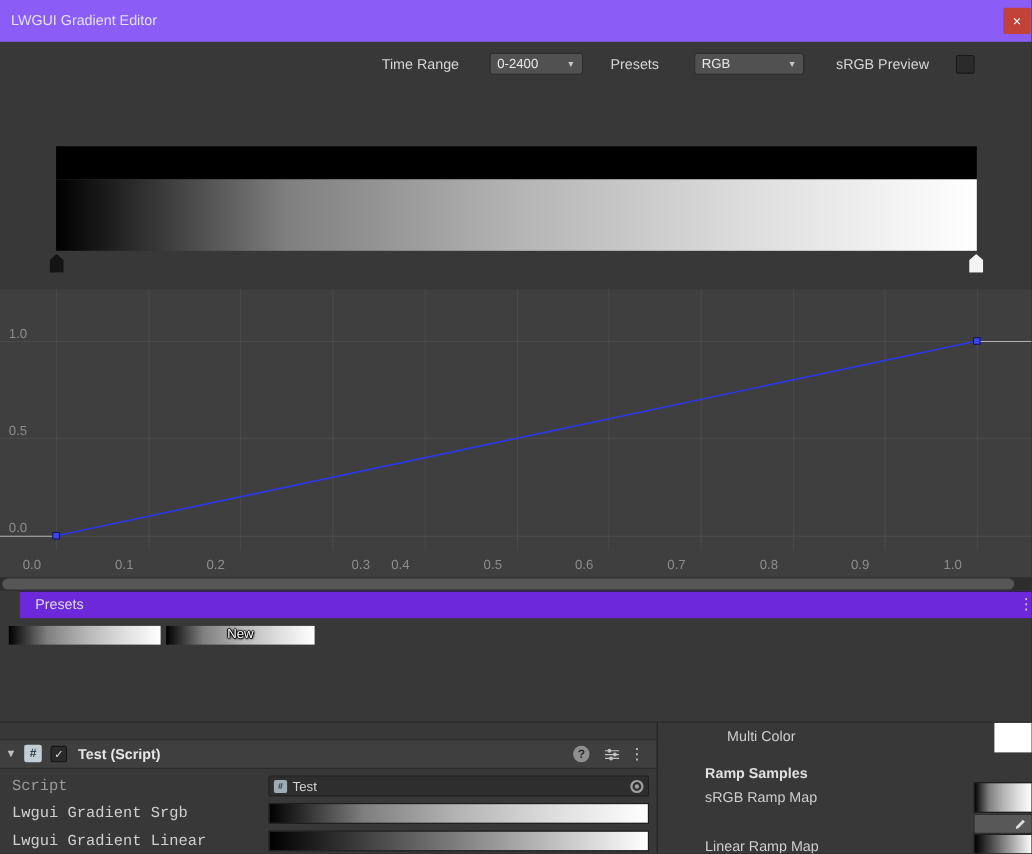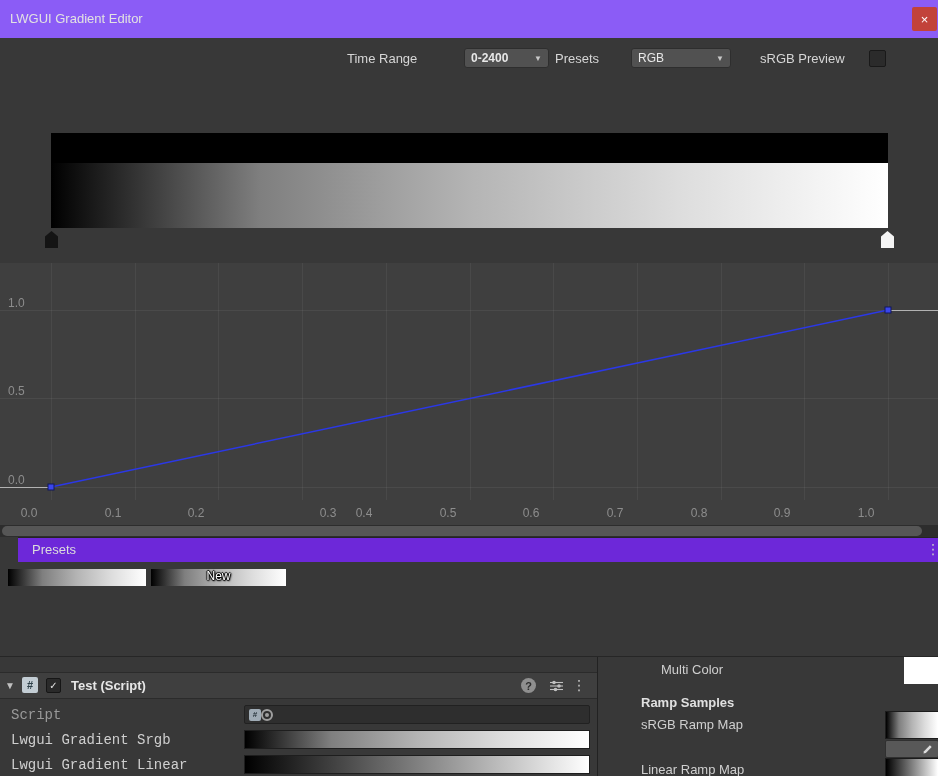--- a/index.html
+++ b/index.html
@@ -111,21 +111,21 @@
 <div class="screen">
 
   <div class="titlebar">
     <span class="win-title">LWGUI Gradient Editor</span>
     <div class="close-btn">
       <span>×</span>
     </div>
   </div>
 
   <span class="tb-label" style="left:347px;">Time Range</span>
-  <div class="dropdown" style="left:464px;width:85px;font-weight:bold;">
+  <div class="dropdown" style="left:445px;width:85px;">
     <span class="dd-text">0-2400</span>
     <span class="dd-arrow">▼</span>
   </div>
   <span class="tb-label" style="left:555px;">Presets</span>
   <div class="dropdown" style="left:631px;width:100px;">
     <span class="dd-text">RGB</span>
     <span class="dd-arrow">▼</span>
   </div>
   <span class="tb-label" style="left:760px;">sRGB Preview</span>
   <div class="checkbox"></div>
@@ -215,20 +215,21 @@
             <circle cx="9" cy="6" r="1.8" fill="#c0c0c0"></circle>
             <circle cx="5.5" cy="9.5" r="1.8" fill="#c0c0c0"></circle>
           </svg>
         </span>
         <span class="kebab comp-kebab">⋮</span>
       </div>
 
       <span class="insp-label lbl-dim" style="top:50px;">Script</span>
       <div class="obj-field">
         <span class="mini-script">#</span>
+        <span class="obj-text">Test</span>
         <span class="picker"></span>
       </div>
 
       <span class="insp-label" style="top:75px;">Lwgui Gradient Srgb</span>
       <div class="grad-field grad-srgb-bg" style="top:73px;"></div>
 
       <span class="insp-label" style="top:100px;">Lwgui Gradient Linear</span>
       <div class="grad-field grad-linear-bg" style="top:98px;"></div>
     </div>
 

